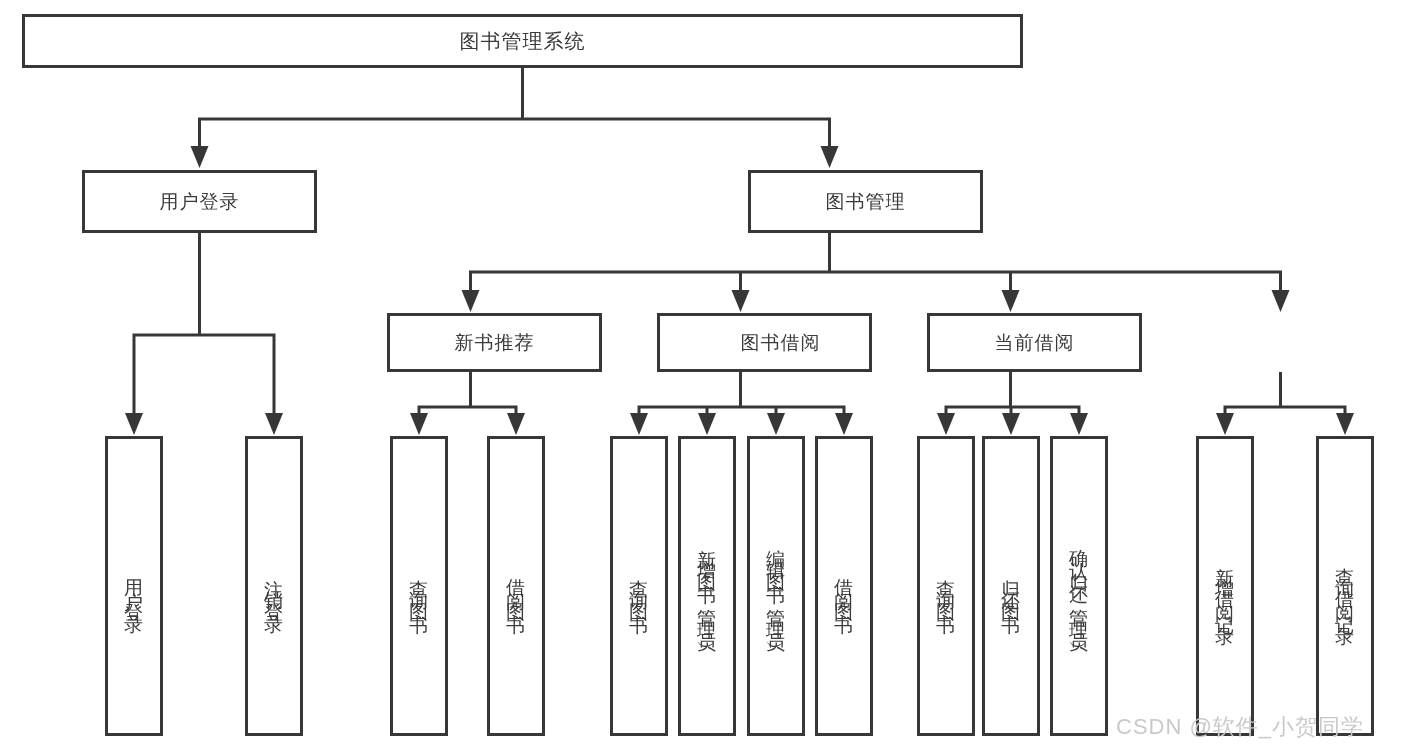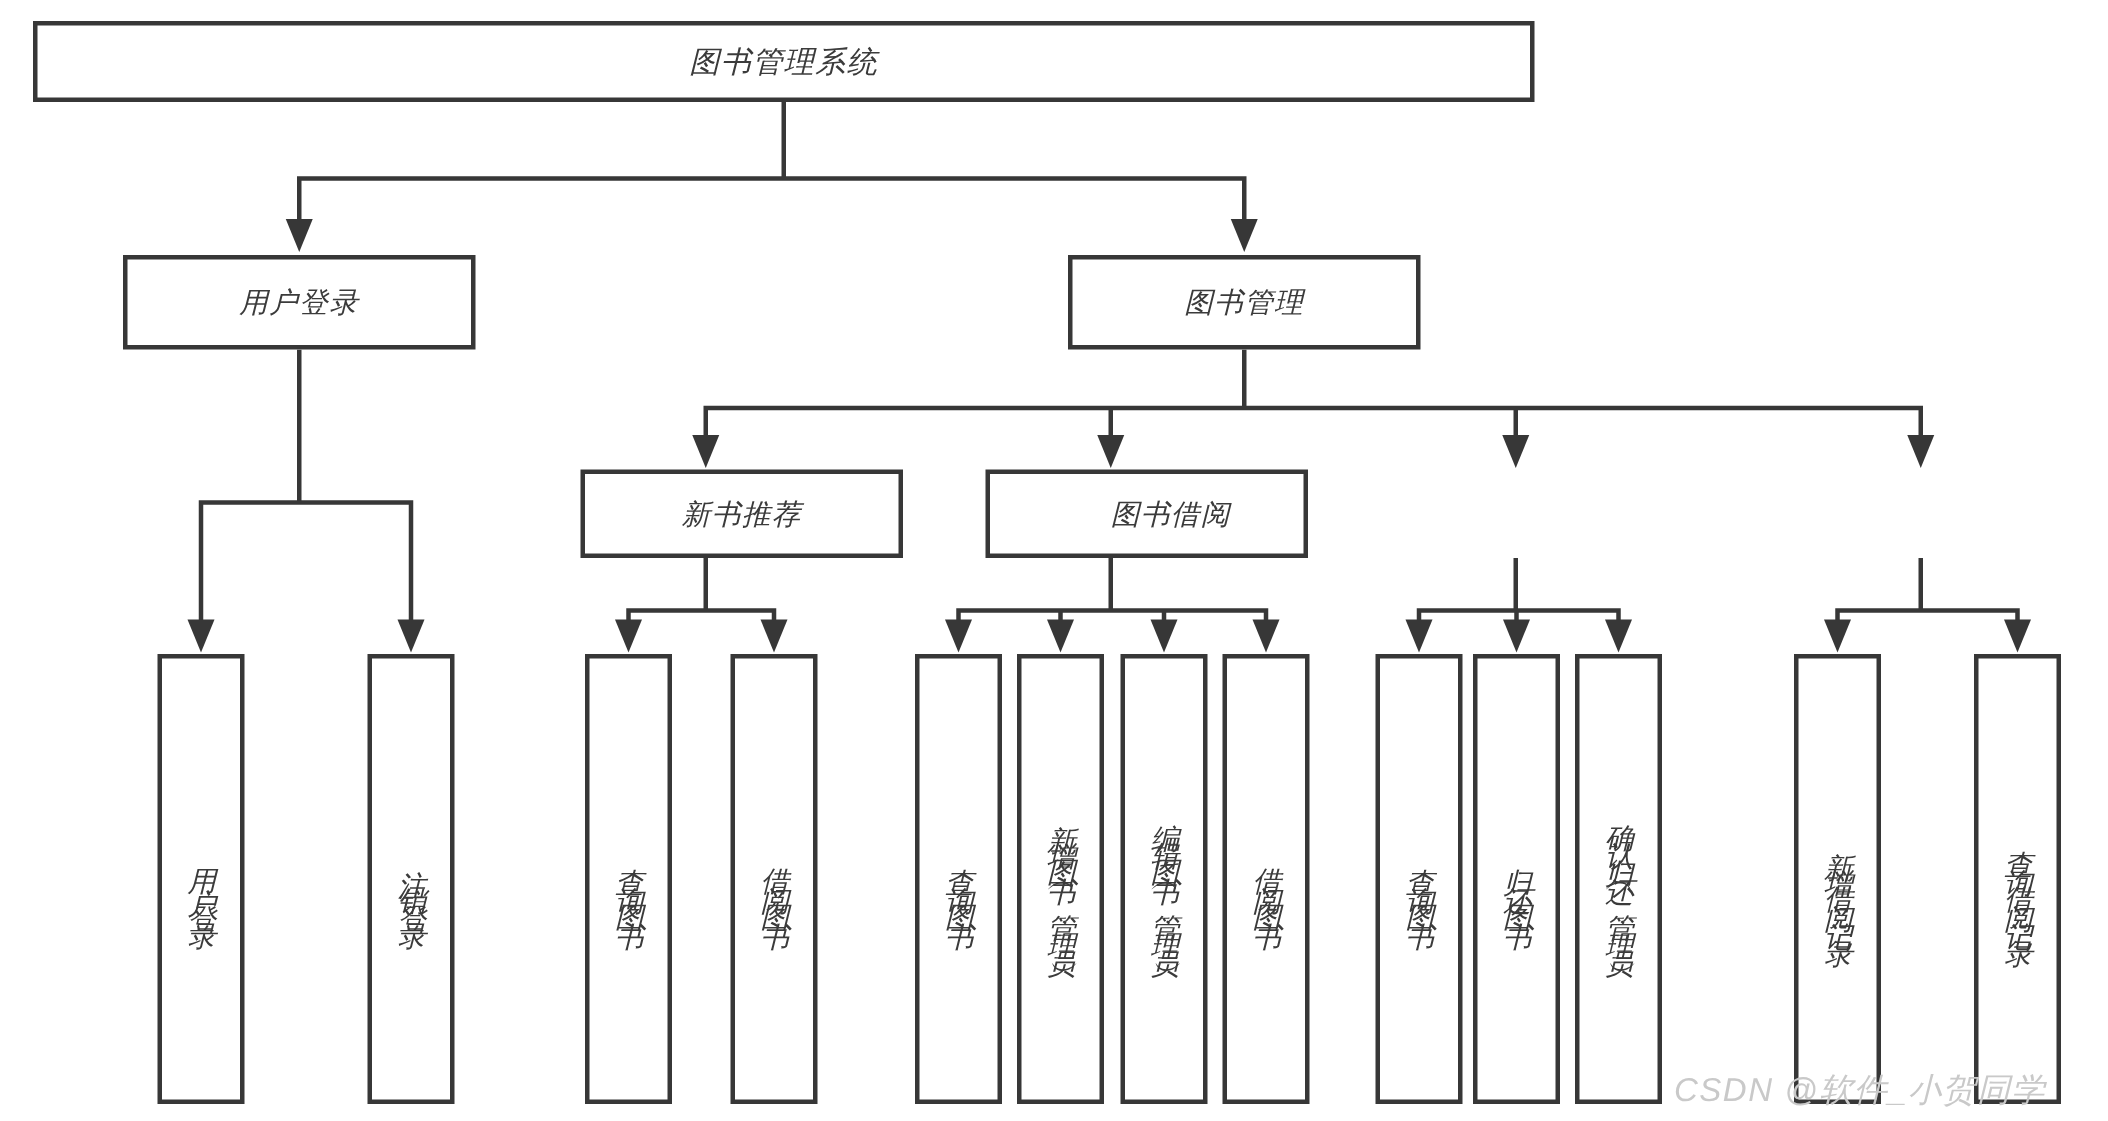--- a/index.html
+++ b/index.html
@@ -2,21 +2,20 @@
 <html><head>
 <meta charset="utf-8">
 <style>
   html,body{margin:0;padding:0;background:#ffffff;}
   .canvas{
     position:relative;
     width:1405px;height:747px;
     background:#ffffff;
     font-family:"Liberation Sans", sans-serif;
     overflow:hidden;
-    font-style:italic;
   }
   .connectors{position:absolute;left:0;top:0;z-index:1;}
   .box{
     position:absolute;
     box-sizing:border-box;
     background:#ffffff;
     border:3px solid #373737;
     display:flex;
     align-items:center;
     justify-content:center;
@@ -94,29 +93,32 @@
     </g>
   </svg>
 
   <div class="box hbox root">
     <span>图书管理系统</span>
   </div>
 
   <div class="box hbox lvl2" style="left:82px;">
     <span>用户登录</span>
   </div>
-  <div class="box hbox lvl2" style="left:712px;">
+  <div class="box hbox lvl2" style="left:748px;">
     <span>图书管理</span>
   </div>
 
   <div class="box hbox lvl3" style="left:363px;">
     <span>新书推荐</span>
   </div>
   <div class="box hbox lvl3" style="left:633px;padding-left:32px;">
     <span>图书借阅</span>
+  </div>
+  <div class="box hbox lvl3" style="left:903px;">
+    <span>当前借阅</span>
   </div>
 
   <div class="box leaf" style="left:105px;">
     <span>用户登录</span>
   </div>
   <div class="box leaf" style="left:245px;">
     <span>注销登录</span>
   </div>
 
   <div class="box leaf" style="left:390px;">

